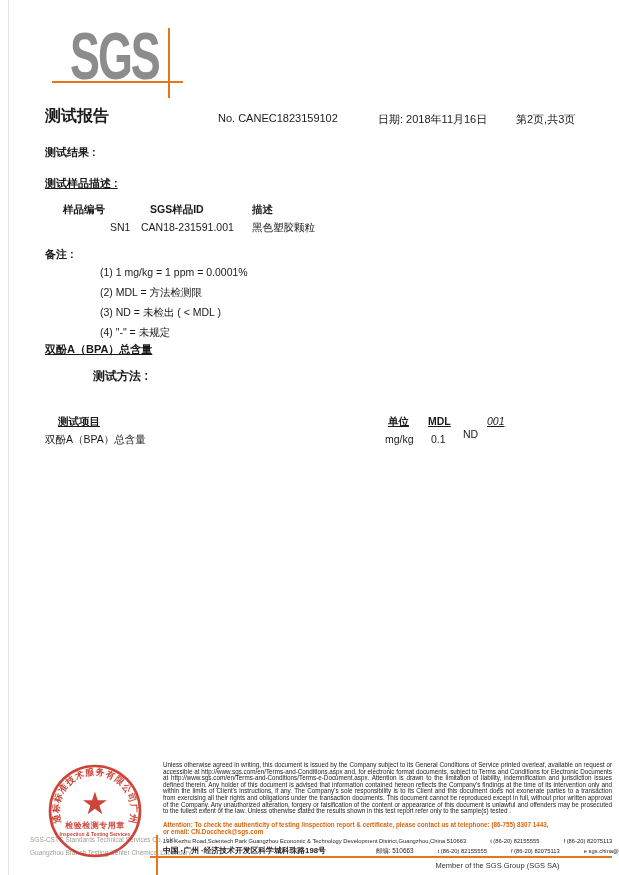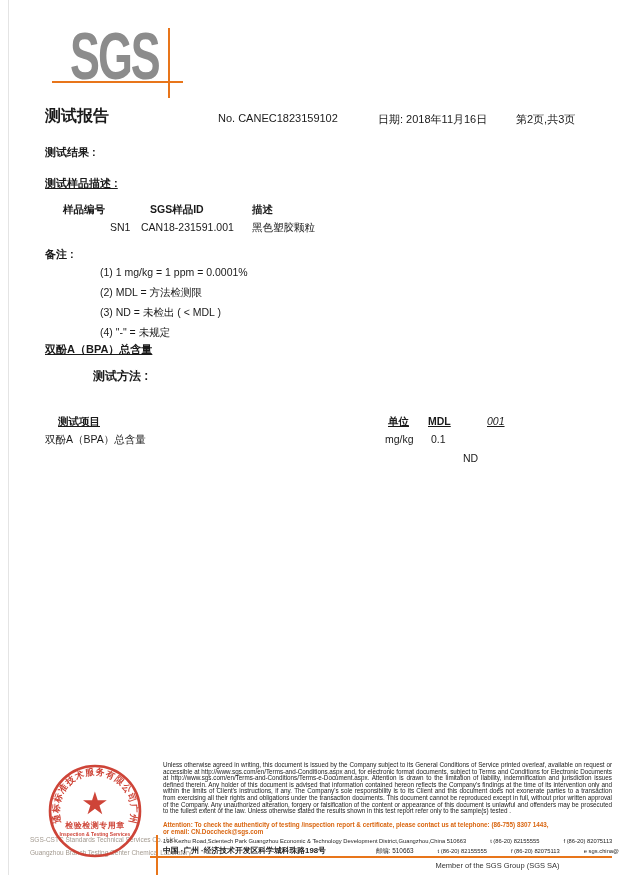--- a/index.html
+++ b/index.html
@@ -61,21 +61,21 @@
   .rt-h{font-size:10.5px;font-weight:700;text-decoration:underline;}
   .rt-i{font-size:10.5px;font-style:italic;text-decoration:underline;margin-left:24px;}
   .rt-v{font-size:10.5px;}
   .rt-item-h{left:58px;top:415px;}
   .rt-unit-h{left:388px;top:415px;}
   .rt-mdl-h{left:428px;top:415px;}
   .rt-smp-h{left:463px;top:415px;}
   .rt-item-v{left:45px;top:433px;}
   .rt-unit-v{left:385px;top:433px;}
   .rt-mdl-v{left:431px;top:433px;}
-  .rt-smp-v{left:463px;top:452px;}
+  .rt-smp-v{left:463px;top:428px;}
 
   
   .disclaimer{left:163px;top:762px;width:449px;font-size:6.3px;line-height:6.6px;color:#222;text-align:justify;}
   .attention{left:163px;width:449px;font-size:6.3px;font-weight:700;color:#d9650f;}
   .att-1{top:821px;}
   .att-2{top:828px;}
   .addr-row{left:163px;width:452px;display:flex;align-items:baseline;gap:24px;color:#1f1f1f;white-space:nowrap;}
   .addr-1{top:838px;font-size:5.8px;}
   .addr-2{top:845px;font-size:5.8px;}
   .addr-cn{font-size:7.8px;font-weight:700;}

